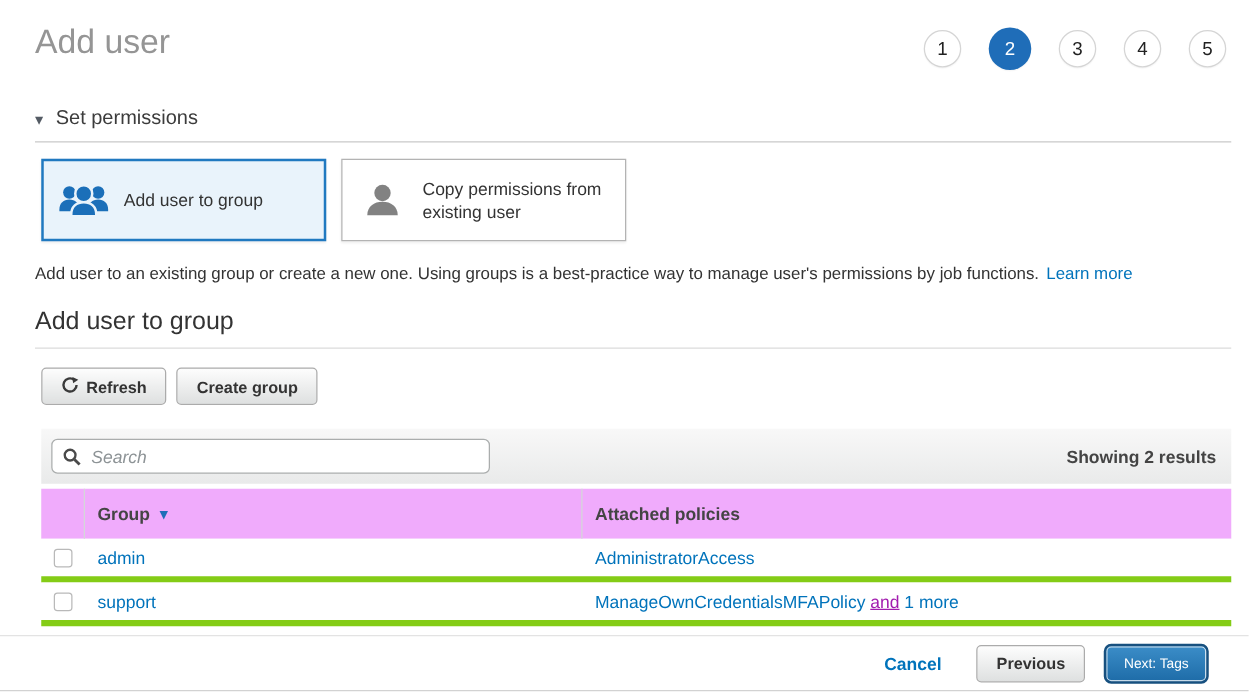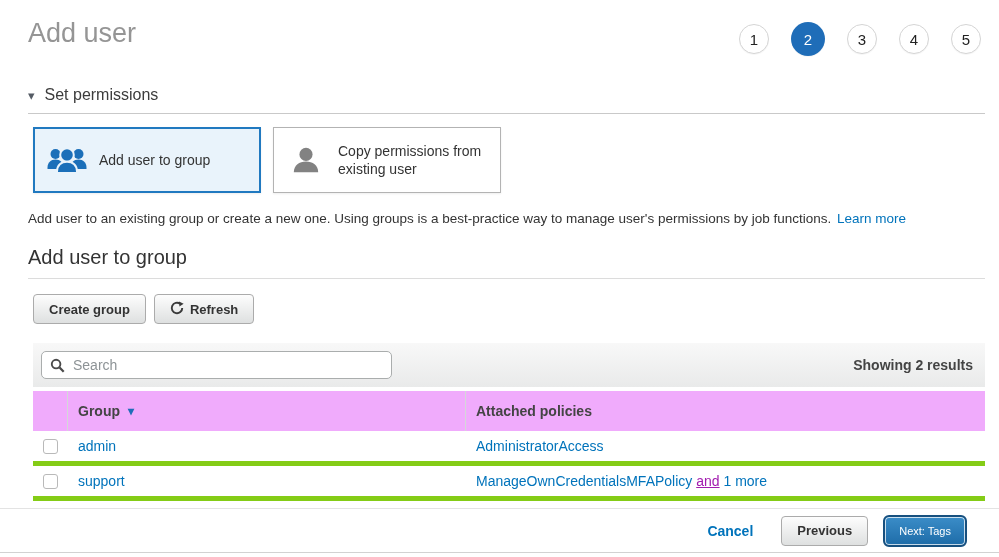--- a/index.html
+++ b/index.html
@@ -48,21 +48,21 @@
     height:30px; padding:0 15px; font-family:"Liberation Sans",sans-serif; font-size:13px;
     font-weight:bold; color:#333; cursor:pointer; display:inline-flex; align-items:center; gap:6px; }
 
   
   .table { margin:19px 14px 0 33px; }
   .table-toolbar { height:44px; background:linear-gradient(#f8f8f8,#e9eaea);
     display:flex; align-items:center; justify-content:space-between; padding:0 8px; }
   .search-box { width:351px; height:28px; background:#fff; border:1px solid #aaadad; border-radius:5px;
     display:flex; align-items:center; gap:6px; padding:0 8px; }
   .search-box input { border:none; outline:none; background:transparent; flex:1; font-size:14px;
-    color:#000000; font-family:"Liberation Sans",sans-serif; }
+    color:#000000; font-family:"Liberation Sans",sans-serif;font-style:italic; }
   .search-box input::placeholder { color:#8d9396; }
   .results { font-size:14px; font-weight:bold; color:#444; padding-right:4px; }
 
   .table-head { display:flex; background:#f0abfc; height:40px; margin-top:4px; font-weight:bold;
     font-size:14px; color:#444; }
   .col-check { width:35px; flex:none; display:flex; align-items:center; justify-content:center; }
   .col-group { width:398px; flex:none; display:flex; align-items:center; gap:8px; padding-left:10px; }
   .col-policies { flex:1; display:flex; align-items:center; padding-left:10px; }
   .table-head .col-check, .table-head .col-group { border-right:1px solid #d4d8d8; }
   .sort { color:#1f6db8; font-size:12px; }
@@ -133,30 +133,30 @@
 
 <p class="desc">
   <span>Add user to an existing group or create a new one. Using groups is a best-practice way to manage user's permissions by job functions.</span>
   <a>Learn more</a>
 </p>
 
 <h2 class="h2">Add user to group</h2>
 <div class="h2-divider"></div>
 
 <div class="actions">
-  <button class="btn">Create group</button>
   <button class="btn">
     <span>
       <svg width="14" height="14" viewBox="0 0 16 16">
         <path d="M14 8 A6 6 0 1 1 11.6 3.2" fill="none" stroke="#3a3a3a" stroke-width="2.2"></path>
         <path d="M10.2 0.6 L15.6 3.2 L10.8 6.4 Z" fill="#3a3a3a"></path>
       </svg>
     </span>
     <span>Refresh</span>
   </button>
+  <button class="btn">Create group</button>
 </div>
 
 <div class="table">
   <div class="table-toolbar">
     <div class="search-box">
       <span style="display:flex;">
         <svg width="15" height="15" viewBox="0 0 16 16">
           <circle cx="6.5" cy="6.5" r="4.6" fill="none" stroke="#4a4a4a" stroke-width="2"></circle>
           <line x1="10.2" y1="10.2" x2="14.6" y2="14.6" stroke="#4a4a4a" stroke-width="2.4"></line>
         </svg>

